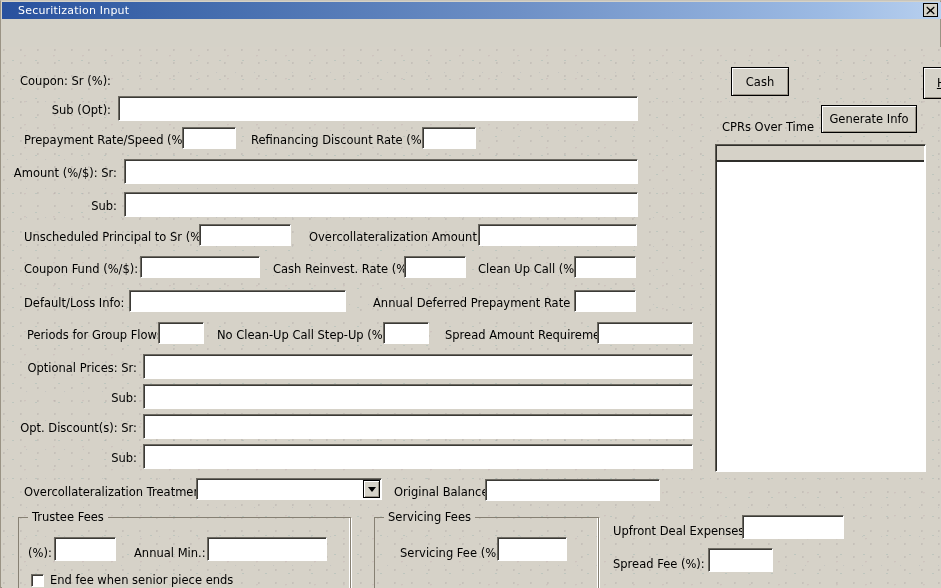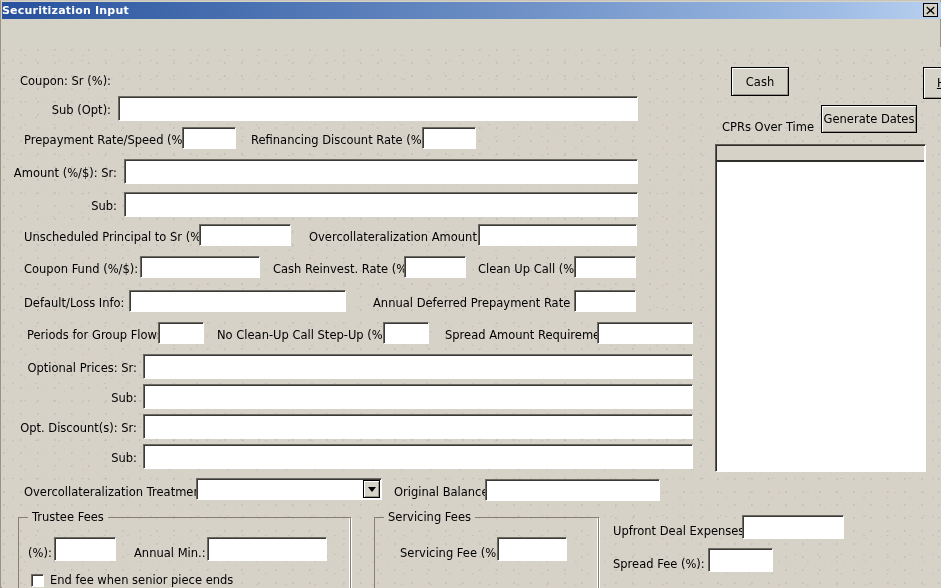--- a/index.html
+++ b/index.html
@@ -15,22 +15,22 @@
     border:1px solid #9a9384;
     border-top:1px solid #c9c5ba;
   }
   
   .titlebar{
     position:absolute;left:1px;top:1px;width:939px;height:17px;
     background:linear-gradient(to right,#28519e 0%,#3f68ab 18%,#6e90c6 55%,#9dbbe4 88%,#b8d0ef 100%);
     display:flex;align-items:center;
   }
   .titlebar .title{
-    color:#ffffff;font-size:11px;font-weight:bold;
-    margin-left:0;letter-spacing:.2px;
+    color:#ffffff;font-size:11px;font-weight:normal;
+    margin-left:16px;letter-spacing:.2px;
     font-family:"DejaVu Sans","Liberation Sans",sans-serif;
     white-space:nowrap;
   }
   .closebtn{
     position:absolute;right:3px;top:1px;width:15px;height:14px;
     background:#d5d2c8;border:1px solid #000;
     display:flex;align-items:center;justify-content:center;
     font-size:10px;font-weight:bold;color:#000;line-height:1;
     box-sizing:border-box;cursor:pointer;
   }
@@ -257,21 +257,21 @@
     <div class="lbl" style="left:611px;top:510px;">Spread Fee (%):</div>
     <div class="fld" style="left:706px;top:501px;width:65px;height:24px;"></div>
 
     <div class="btn" style="left:729px;top:20px;width:58px;height:29px;">
       <span>Cash</span>
     </div>
     <div class="btn" style="left:921px;top:20px;width:54px;height:32px;">
       <span><u>H</u><span>elp</span></span>
     </div>
     <div class="btn" style="left:819px;top:58px;width:96px;height:28px;">
-      <span>Generate Dates</span>
+      <span>Generate Info</span>
     </div>
 
     <div class="lbl" style="left:720px;top:73px;">CPRs Over Time</div>
     <div class="listbox" style="left:713px;top:97px;width:211px;height:328px;">
       <div class="lhead"></div>
     </div>
 
     <div class="btn default" style="left:841px;top:541px;width:82px;height:28px;">
       <span class="inner">
           <span>Close</span>

